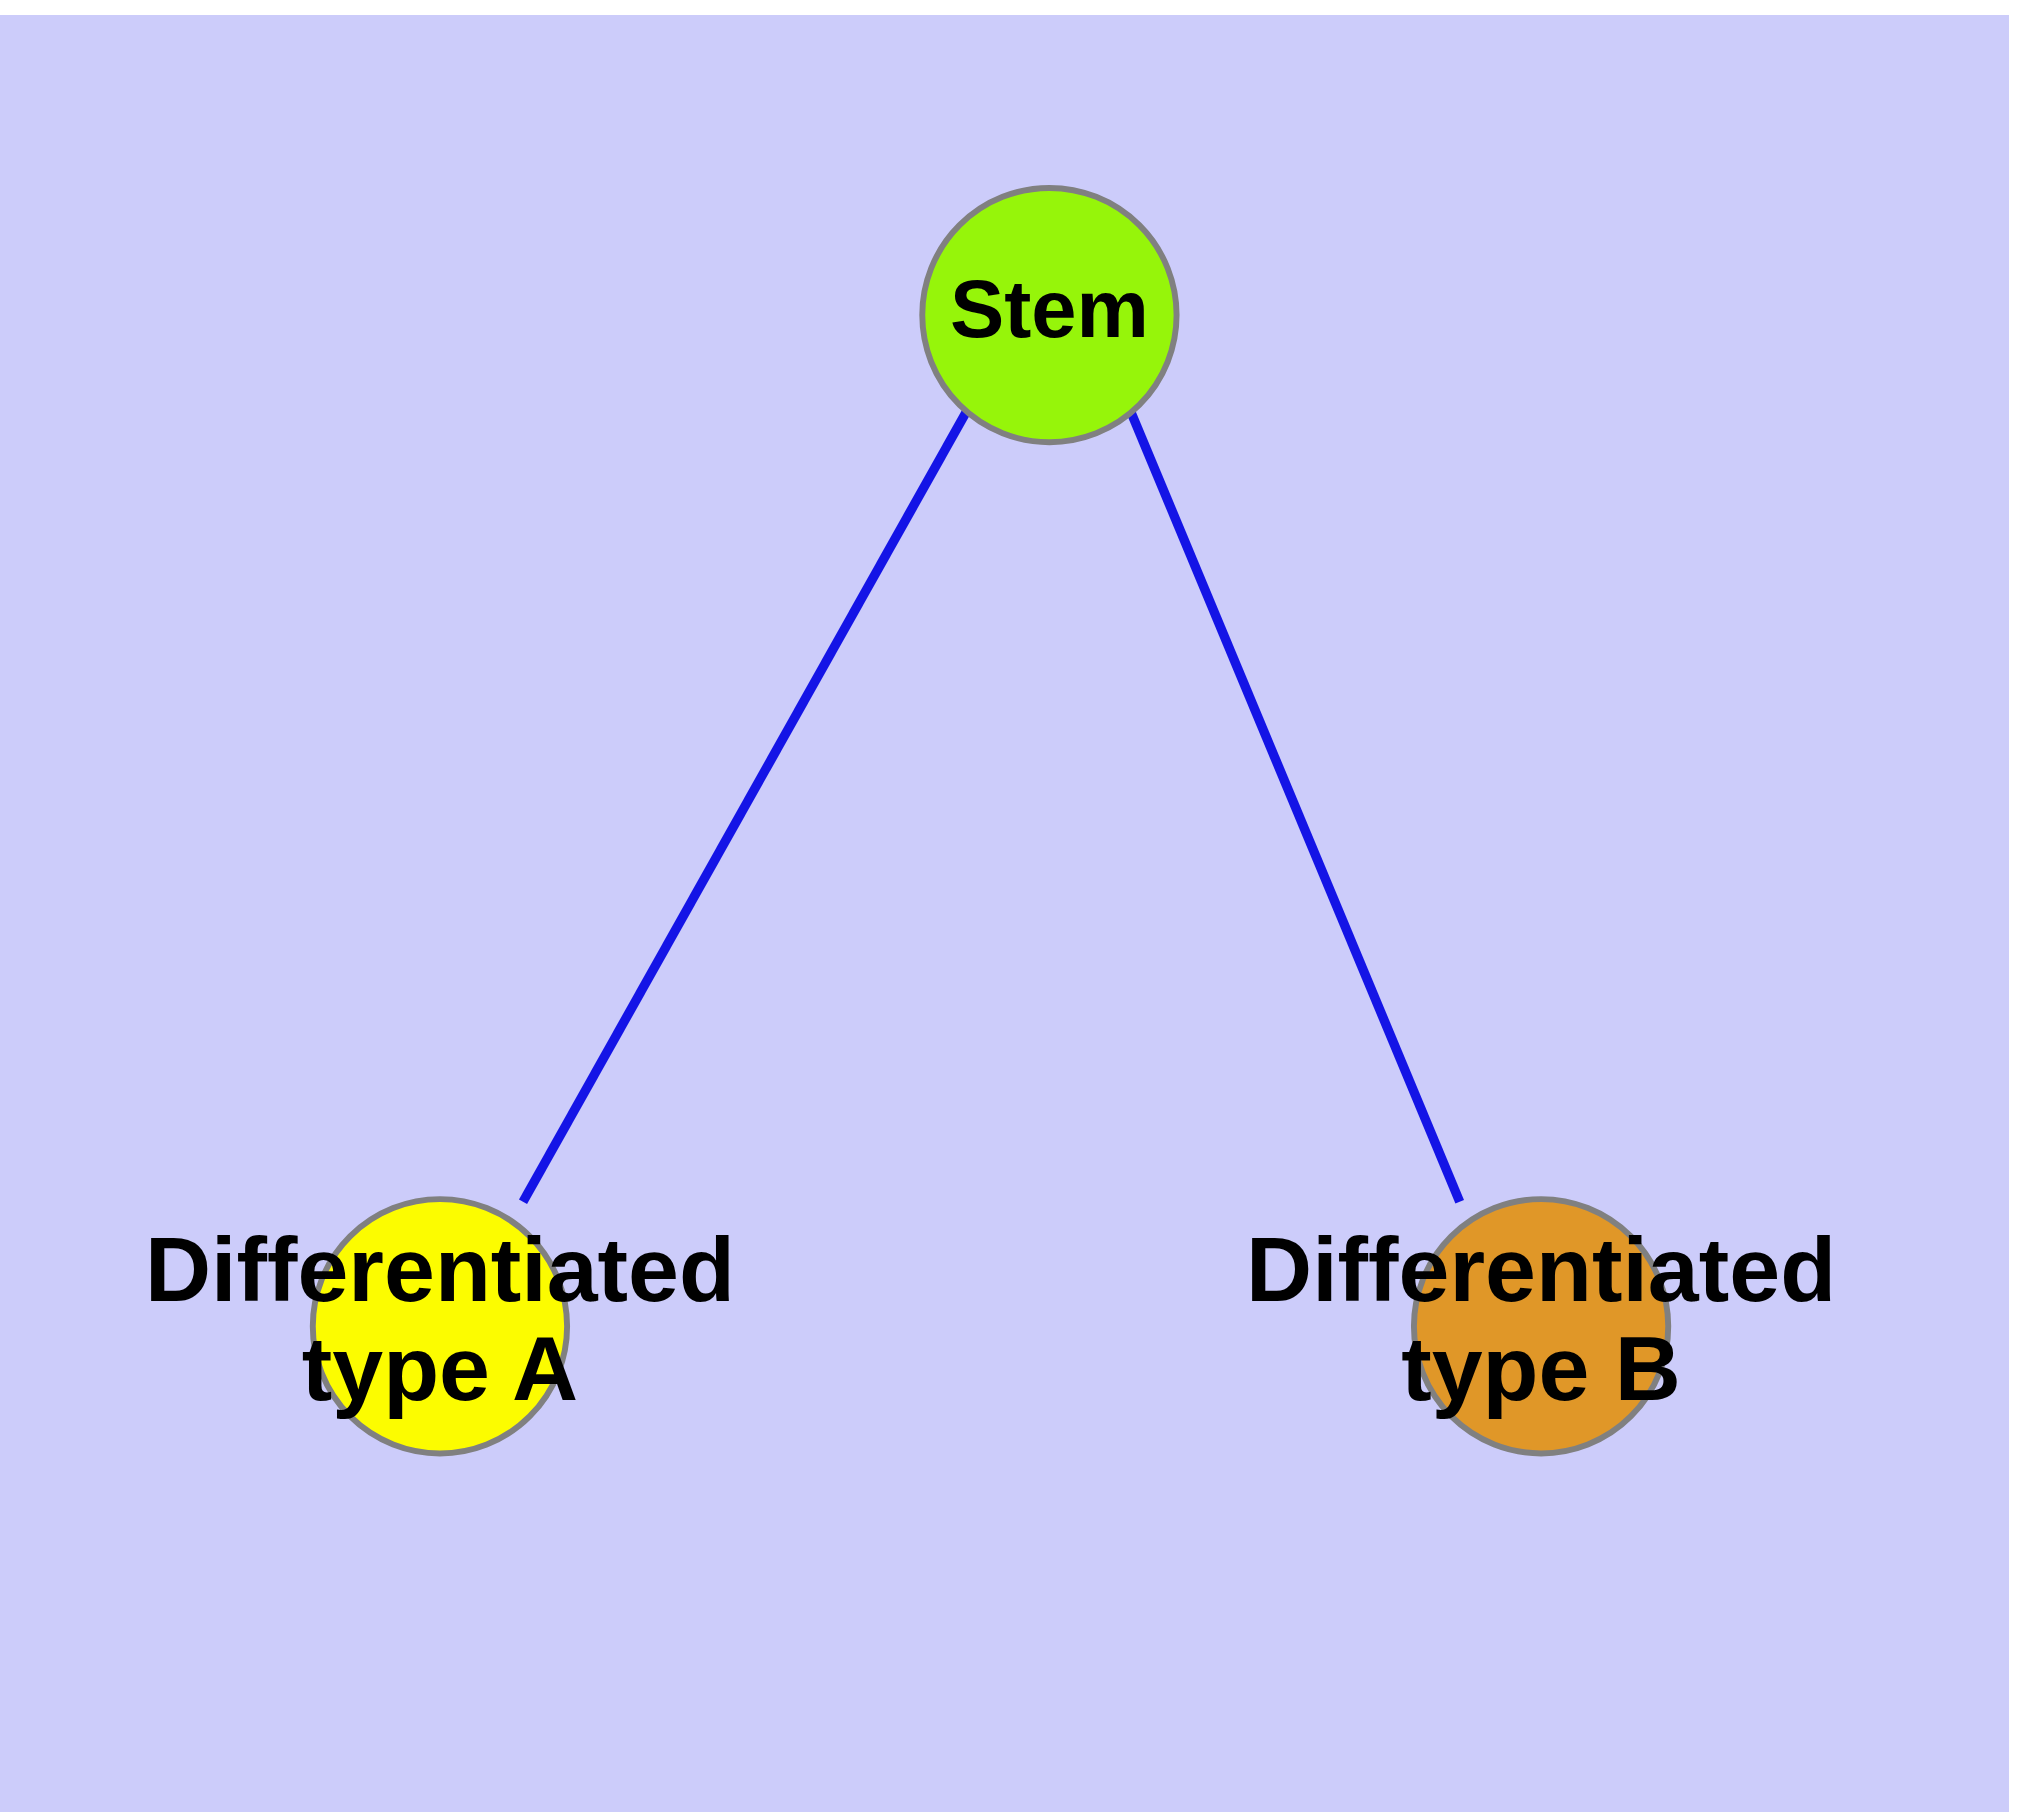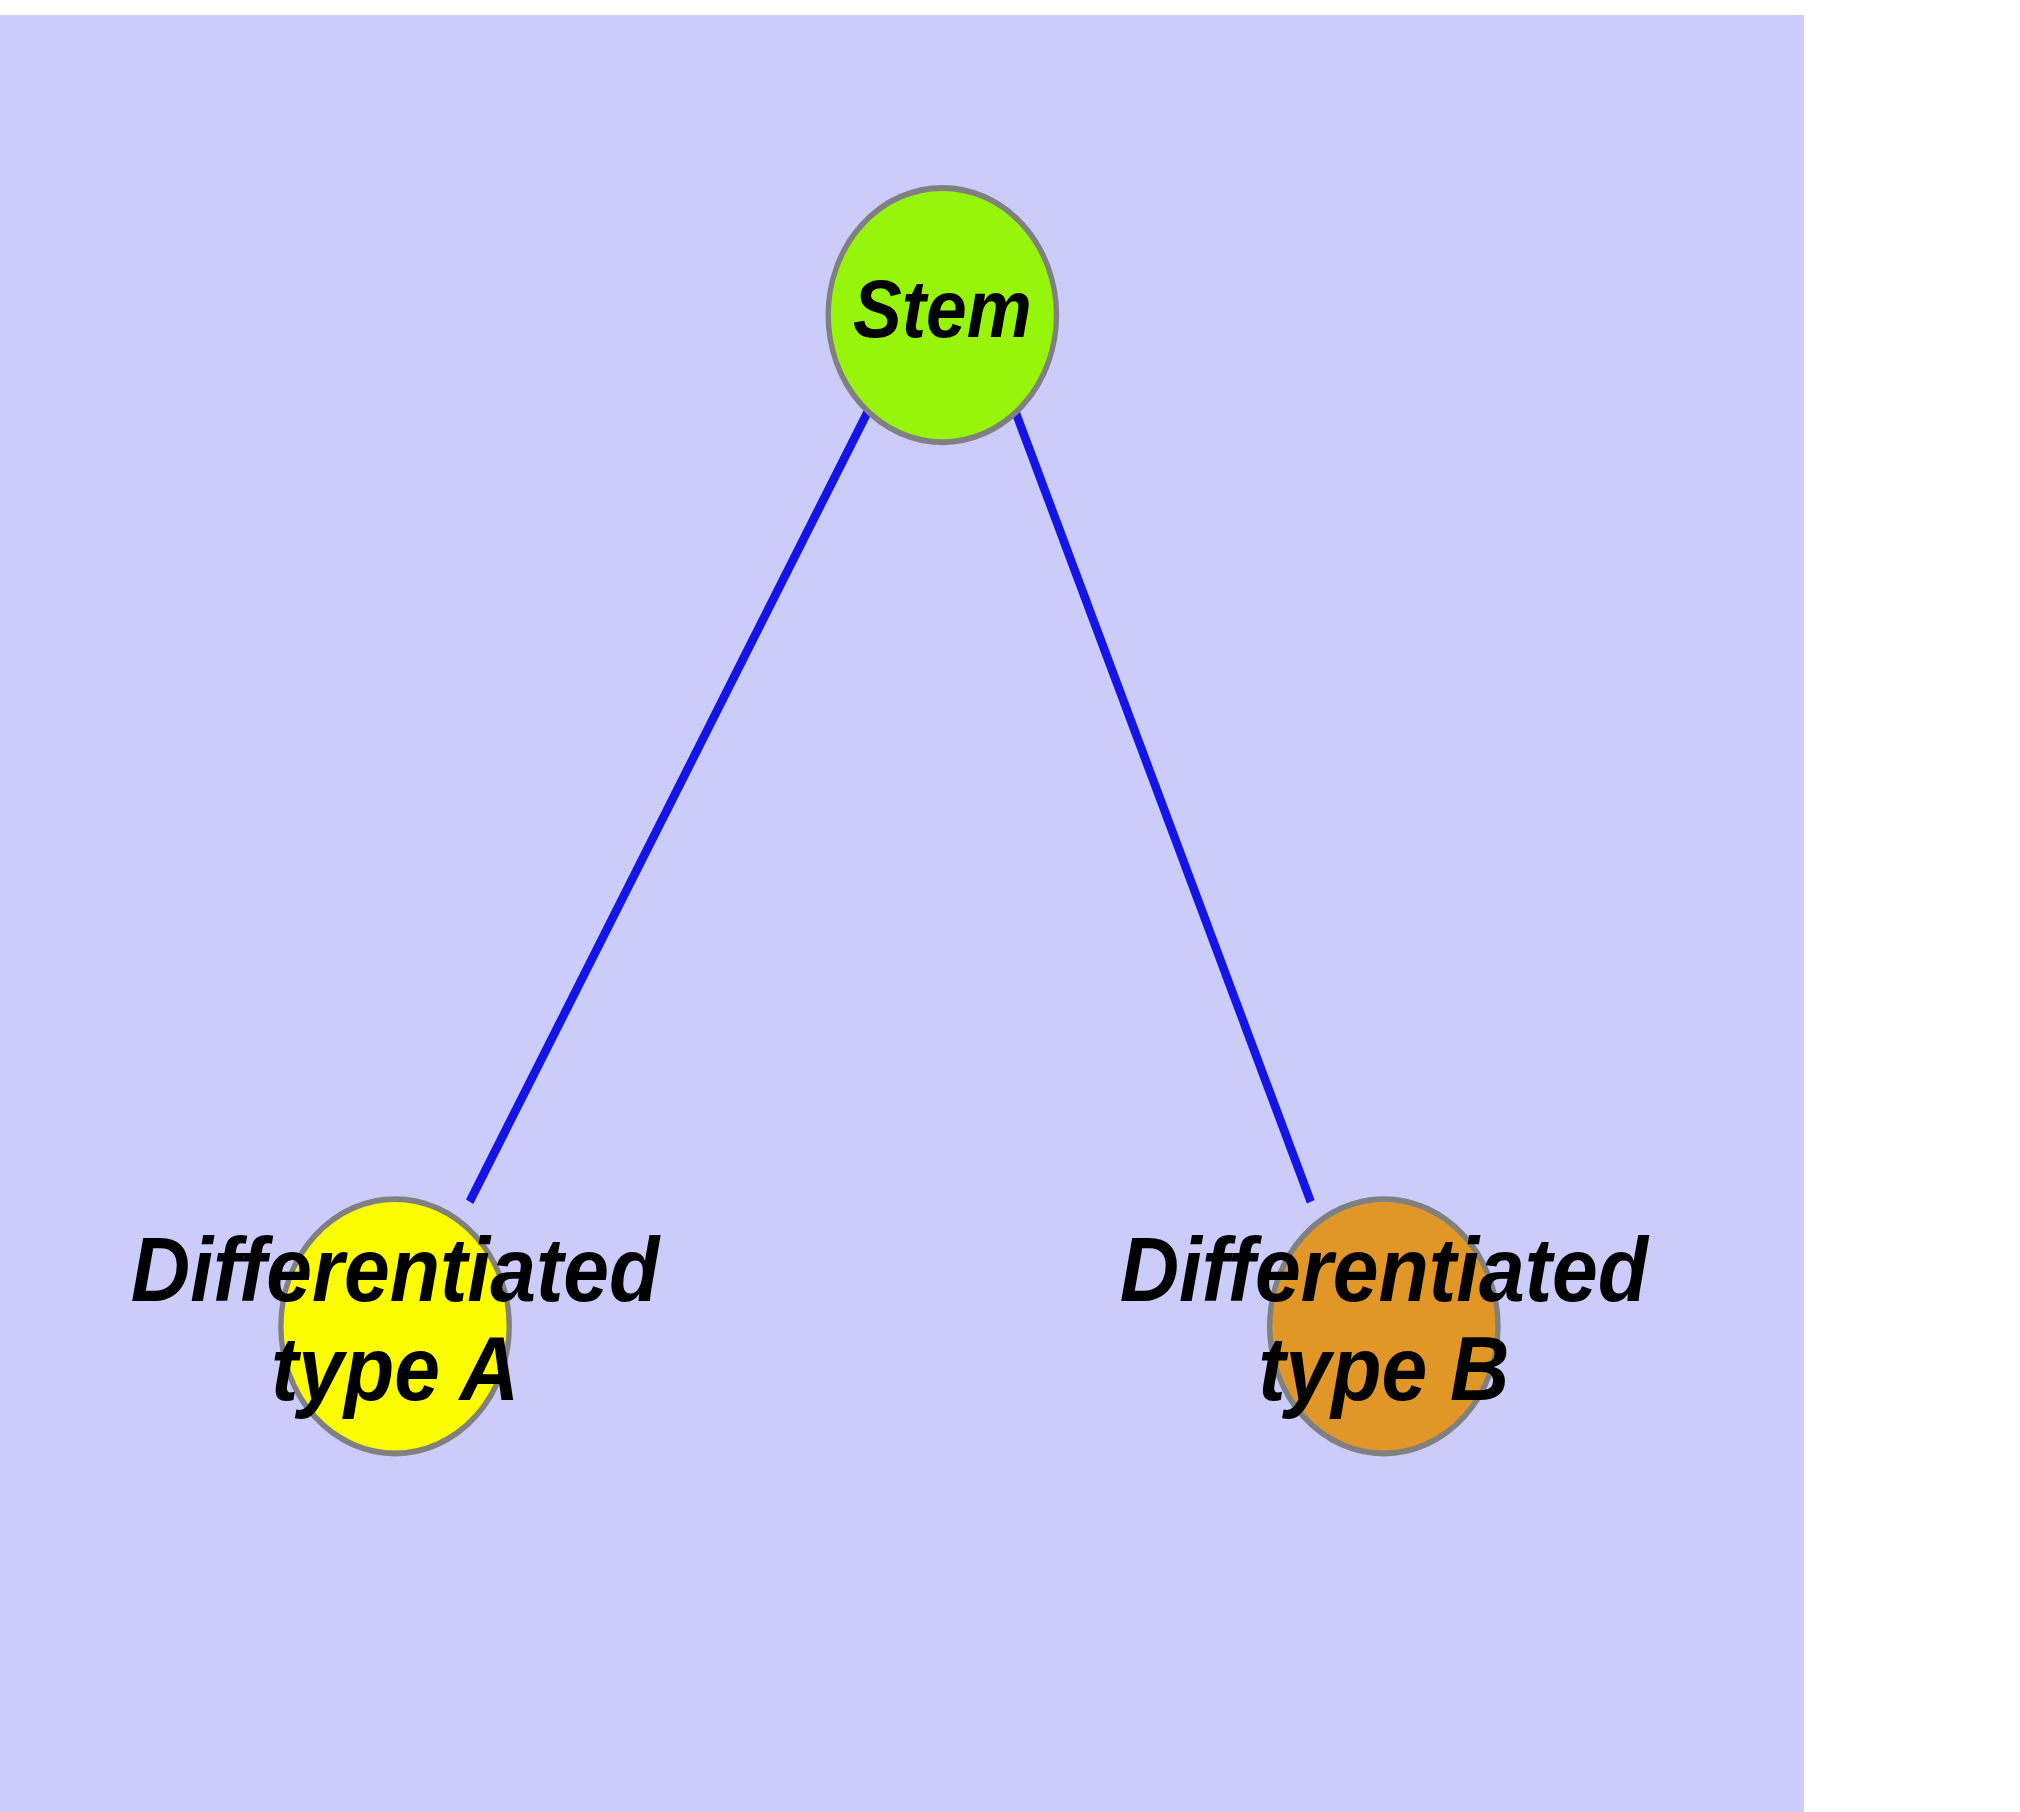--- a/index.html
+++ b/index.html
@@ -12,24 +12,23 @@
     width: 2021px;
     height: 1812px;
     background: #ffffff;
     overflow: hidden;
     font-family: "Liberation Sans", sans-serif;
   }
   #canvas {
     position: absolute;
     left: 0;
     top: 15.3px;
-    width: 1804px;
+    width: 2009px;
     height: 1797px;
     background: #ccccfa;
-    font-style: italic;
   }
   #graph-svg {
     position: absolute;
     left: 0;
     top: 0;
     width: 100%;
     height: 100%;
     display: block;
   }
   .node-circle {

